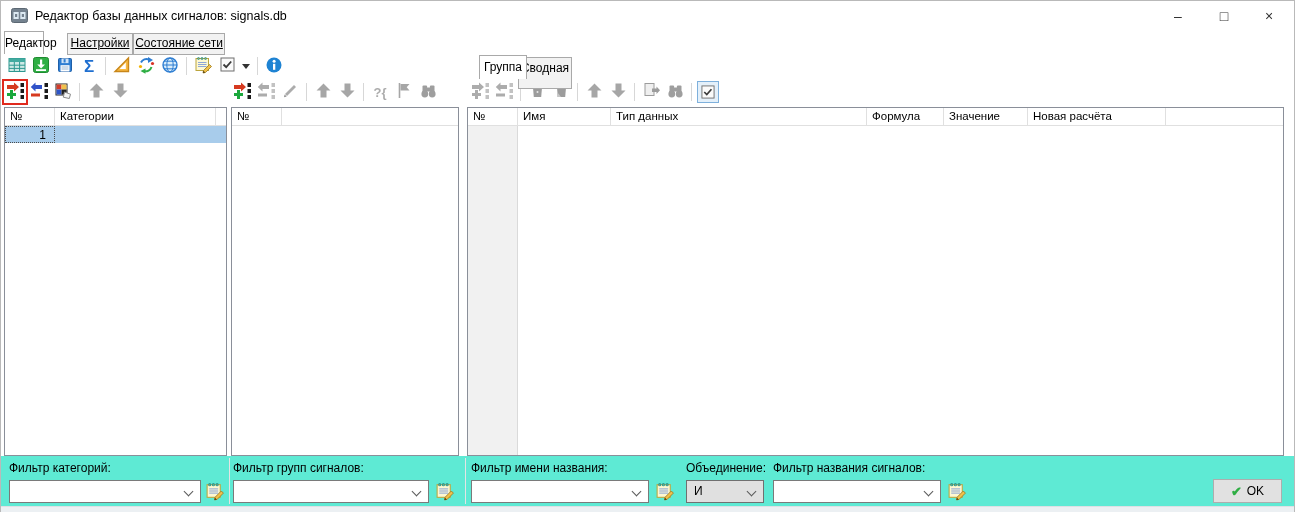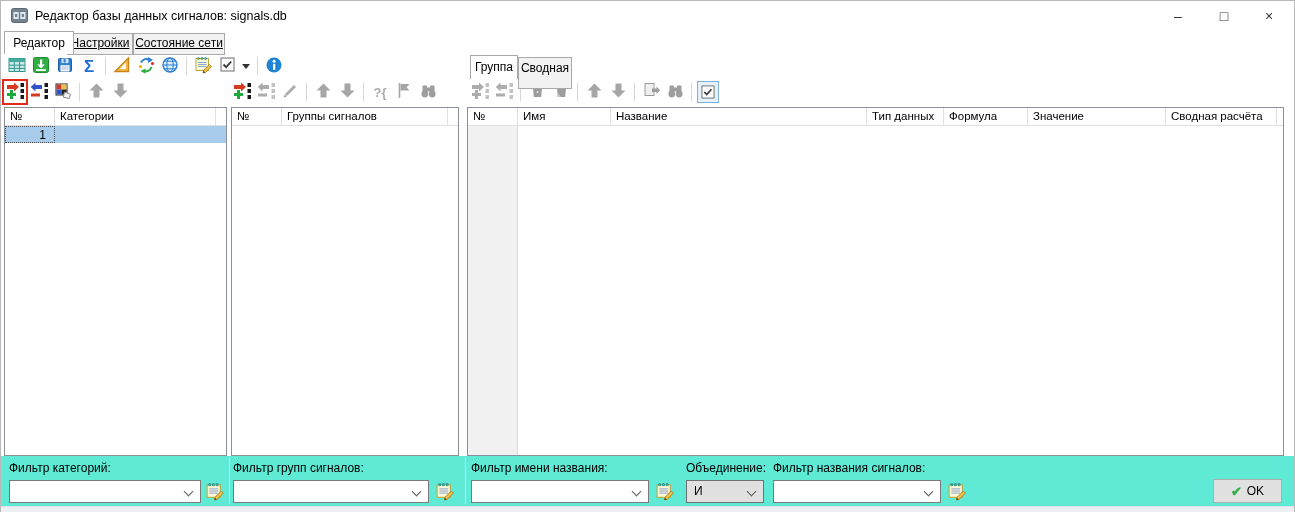--- a/index.html
+++ b/index.html
@@ -12,21 +12,21 @@
   .app-icon { position:absolute; left:10px; top:7px; }
   .title-text { position:absolute; left:34px; top:0; line-height:30px; font-size:12.5px; }
   .wbtn { position:absolute; top:0; width:34px; height:30px; text-align:center; line-height:30px; font-size:14px; color:#333; cursor:default; }
   .wbtn.min { left:1160px; } .wbtn.max { left:1206px; } .wbtn.close { left:1251px; }
 
   
   .tabstrip { position:absolute; top:30px; left:0; width:100%; height:23px; }
   .tab { position:absolute; border:1px solid #a9a9a9; background:#f2f2f2; text-align:center; font-size:12px; }
   .tab.active { background:#fff; border-bottom:none; top:0; height:23px; line-height:22px; z-index:2; }
   .tab.inactive { top:2px; height:22px; line-height:19px;text-decoration:underline; }
-  .tab.t0 { left:3px; width:70px; }
+  .tab.t0 { left:3px; width:40px; }
   .tab.t1 { left:66px; width:66px; }
   .tab.t2 { left:132px; width:92px; }
 
   
   .toolbar { position:absolute; display:flex; align-items:center; height:26px; }
   .tb-main { top:52px; left:4px; }
   .tb-cat  { top:78px; left:2px; }
   .tb-grp  { top:78px; left:229px; }
   .tb-sig  { top:78px; left:467px; }
   .tbtn { width:24px; height:24px; display:flex; align-items:center; justify-content:center; background:transparent; border:none; padding:0; }
@@ -36,21 +36,21 @@
   .qbrace { color:#acacac; font-weight:bold; font-size:13px; }
   .dd-arrow { width:0; height:0; border-left:4px solid transparent; border-right:4px solid transparent; border-top:5px solid #333; }
   .tbtn.narrow { width:14px; }
   .chk-toggle { width:22px; height:22px; background:#e4f0fa; border:1px solid #7eb0dc; display:flex; align-items:center; justify-content:center; }
 
   
   .rtabstrip { position:absolute; top:53px; left:466px; height:25px; }
   .rtab { position:absolute; border:1px solid #a9a9a9; background:#f2f2f2; text-align:center; font-size:12px; }
   .rtab.active { background:#fff; border-bottom:none; top:1px; height:24px; line-height:22px; z-index:2; }
   .rtab.inactive { top:3px; height:32px; line-height:20px; }
-  .rtab.r0 { left:3px; width:48px; }
+  .rtab.r0 { left:12px; width:48px; }
   .rtab.r1 { left:51px; width:54px; }
 
   
   .panel { position:absolute; top:106px; height:349px; background:#fff; border:1px solid #8a8f99; }
   .panel-cat { left:3px; width:223px; }
   .panel-grp { left:230px; width:228px; }
   .panel-sig { left:466px; width:817px; }
   .lheader { display:grid; height:18px; border-bottom:1px solid #e0e0e0; background:#fff; font-size:11.5px; }
   .panel-cat .lheader, .panel-cat .lrow { grid-template-columns:50px 1fr 10px; }
   .panel-grp .lheader, .panel-grp .lrow { grid-template-columns:50px 1fr 10px; }
@@ -444,34 +444,32 @@
     </div>
     <div class="lrow selected">
       <div class="cell num">1</div>
       <div class="cell"></div>
     </div>
   </div>
 
   <div class="panel panel-grp">
     <div class="lheader">
       <div class="hcell">№</div>
-      <div class="hcell center">Группы сигналов</div>
       <div class="hcell last"></div>
     </div>
   </div>
 
   <div class="panel panel-sig">
     <div class="lheader">
       <div class="hcell">№</div>
       <div class="hcell">Имя</div>
-      <div class="hcell">Название</div>
       <div class="hcell">Тип данных</div>
       <div class="hcell">Формула</div>
       <div class="hcell">Значение</div>
-      <div class="hcell">Сводная расчёта</div>
+      <div class="hcell">Новая расчёта</div>
       <div class="hcell last"></div>
     </div>
     <div class="rowheader-strip"></div>
   </div>
 
   <div class="filterbar">
     <div class="vsep" style="left:228px"></div>
     <div class="vsep" style="left:464px"></div>
 
     <span class="flabel" style="left:8px">Фильтр категорий:</span>

